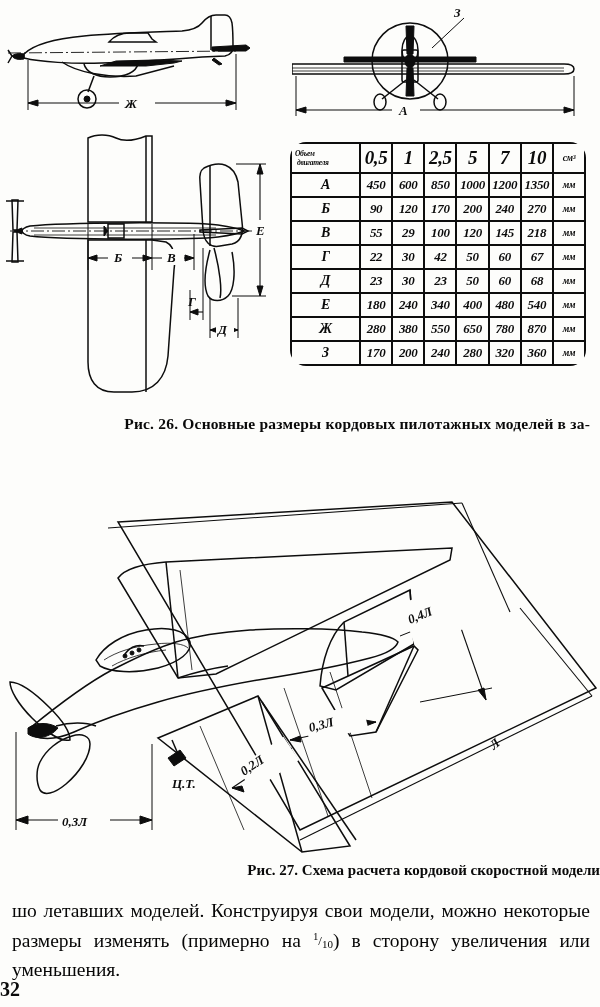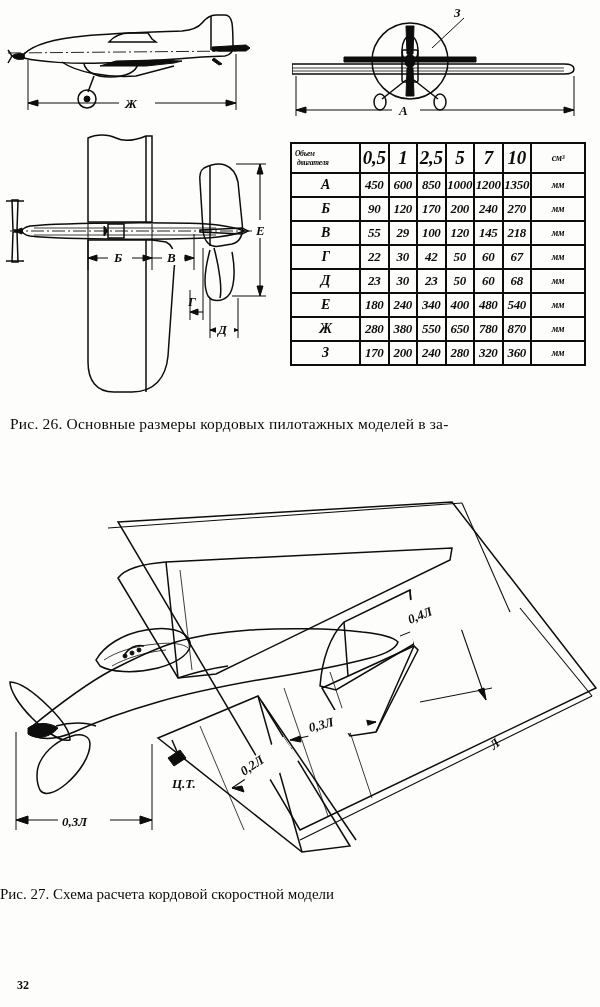--- a/index.html
+++ b/index.html
@@ -57,37 +57,38 @@
     position: absolute;
     left: 290px; top: 142px;
     width: 300px;
   }
   table.dimtable {
     border-collapse: separate;
     border-spacing: 2px;
     width: 296px;
     background: #0d0d0d;
     table-layout: fixed;
+    border-radius: 16px;
   }
   table.dimtable td, table.dimtable th {
     background: #fdfdfb;
     text-align: center;
     vertical-align: middle;
     font-family: "Liberation Serif", serif;
     font-style: italic;
     font-weight: bold;
     font-size: 13px;
     color: #0b0b0b;
     height: 22px;
     padding: 0;
     letter-spacing: -0.3px;
   }
   table.dimtable th { font-size: 19px; }
   table.dimtable .col-label { width: 64px; }
-  table.dimtable .col-unit  { width: 52px; font-size: 10px; }
+  table.dimtable .col-unit  { width: 30px; font-size: 10px; }
   table.dimtable td.rowkey {
     font-size: 14px;
     font-weight: bold;
   }
   table.dimtable th.corner {
     font-size: 7.5px;
     line-height: 9px;
     font-style: italic;
     font-weight: bold;
     text-align: left;
@@ -99,30 +100,30 @@
   table.dimtable td.unit, table.dimtable th.unit {
     font-size: 9.5px;
   }
   
   table.dimtable tr.headrow th { border-bottom: 0; }
 
   
   .caption {
     position: absolute;
     width: 600px;
-    text-align: left;
+    text-align: right;
     font-family: "Liberation Serif", serif;
-    font-weight: normal;
+    font-weight: bold;
     font-size: 15.5px;
     line-height: 20px;
     color: #0a0a0a;
   }
   #caption-26 { left: 0; top: 414px; }
   #caption-26 .l1 { letter-spacing: 0.2px; padding: 0 10px; }
-  #caption-27 { left: 0; top: 860px; font-size: 15px; margin-top: 24px; }
+  #caption-27 { left: 0; top: 860px; font-size: 15px; }
 
   
   #figure-27 {
     position: absolute;
     left: 0; top: 500px;
     width: 600px; height: 355px;
   }
 
   
   #body-text {
@@ -138,23 +139,23 @@
   #body-text .frac {
     font-size: 13px;
     vertical-align: 0.15em;
   }
   #body-text .frac sub {
     font-size: 11px;
     vertical-align: -0.25em;
   }
   #page-number {
     position: absolute;
-    left: 17px; top: 978px;
+    left: 0; top: 978px;
     font-family: "Liberation Serif", serif;
-    font-size: 12px;
+    font-size: 20px;
     font-weight: bold;
     color: #0a0a0a;
   }
 </style>
 </head>
 <body>
 
 <div class="page">
 
   <div id="figure-26">
@@ -520,16 +521,17 @@
       <path class="fill-b" d="M152,320 L140,316 L140,324 Z"></path>
       <rect x="58" y="308" width="52" height="24" fill="#fdfdfb"></rect>
       <text class="dimlbl" x="62" y="326" font-size="15">0,3Л</text>
     </svg>
   </div>
 
   <div class="caption" id="caption-27">
     <div>Рис. 27. Схема расчета кордовой скоростной модели</div>
   </div>
 
+  <div id="body-text"><span>шо летавших моделей. Конструируя свои модели, можно некоторые размеры изменять (примерно на </span><span class="frac"><sup>1</sup>/<sub>10</sub></span><span>) в сторону увеличения или уменьшения.</span></div>
 
   <div id="page-number">32</div>
 
 </div>
 
 </body></html>

